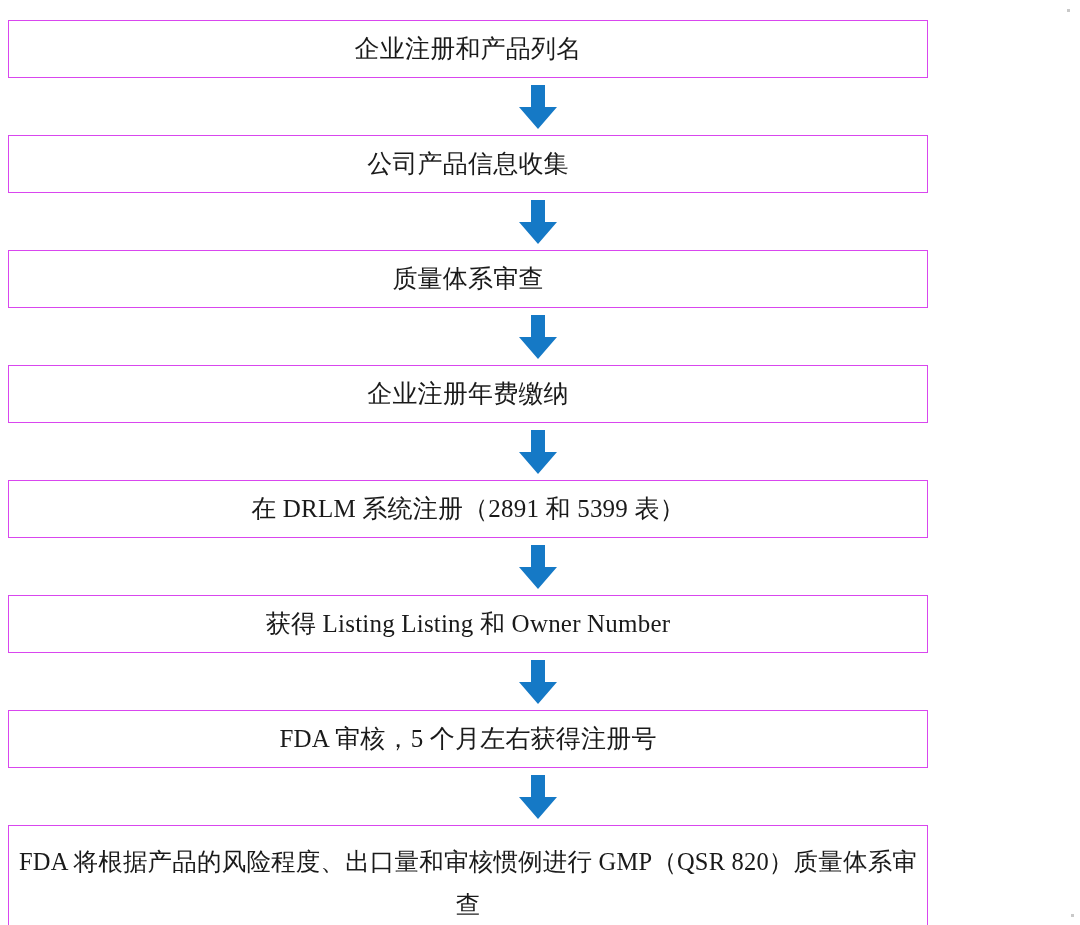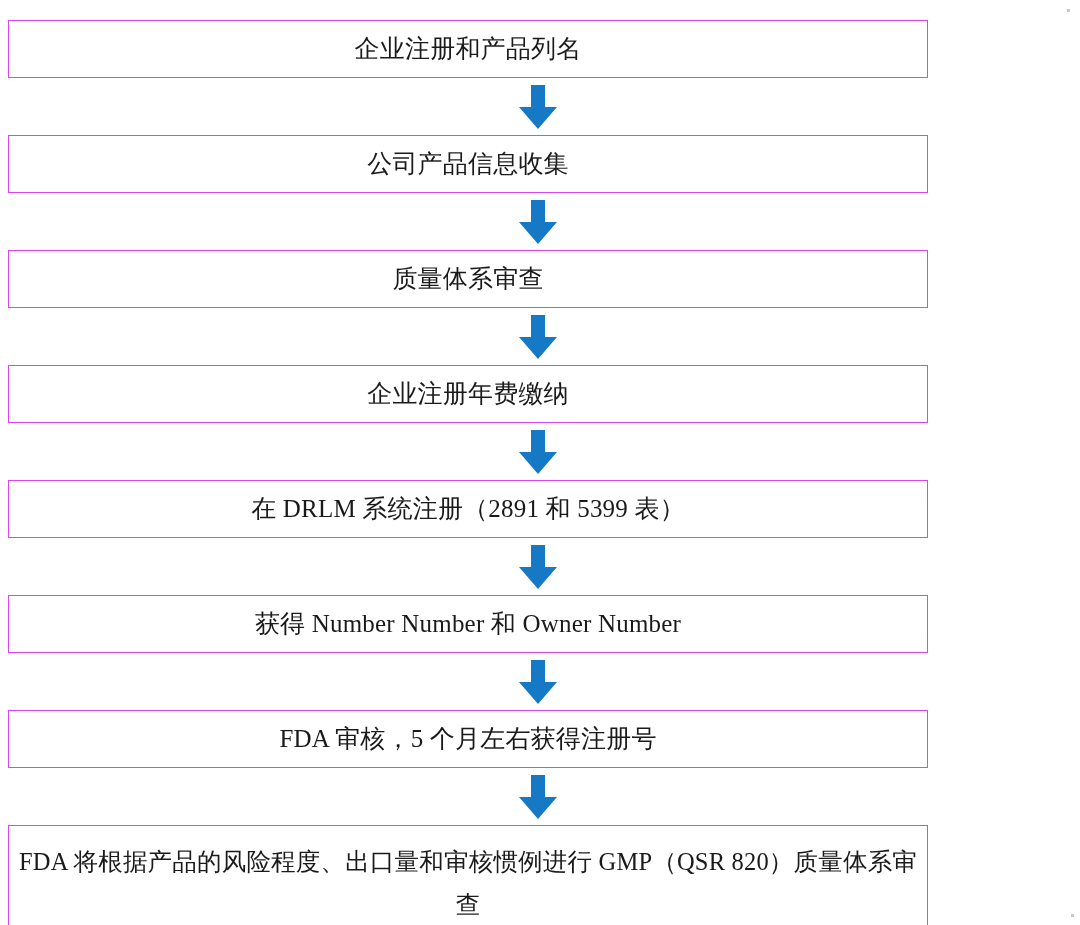--- a/index.html
+++ b/index.html
@@ -140,21 +140,21 @@
 
   <div class="connector">
     <span class="arrow-down">
       <svg viewBox="0 0 38 44" width="38" height="44" aria-hidden="true">
         <polygon points="12,0 26,0 26,22 38,22 19,44 0,22 12,22" fill="#1579C6"></polygon>
       </svg>
     </span>
   </div>
 
   <div class="flow-node">
-    <span class="node-label">获得 Number Number 和 Owner Number</span>
+    <span class="node-label">获得 Listing Listing 和 Owner Number</span>
   </div>
 
   <div class="connector">
     <span class="arrow-down">
       <svg viewBox="0 0 38 44" width="38" height="44" aria-hidden="true">
         <polygon points="12,0 26,0 26,22 38,22 19,44 0,22 12,22" fill="#1579C6"></polygon>
       </svg>
     </span>
   </div>
 

